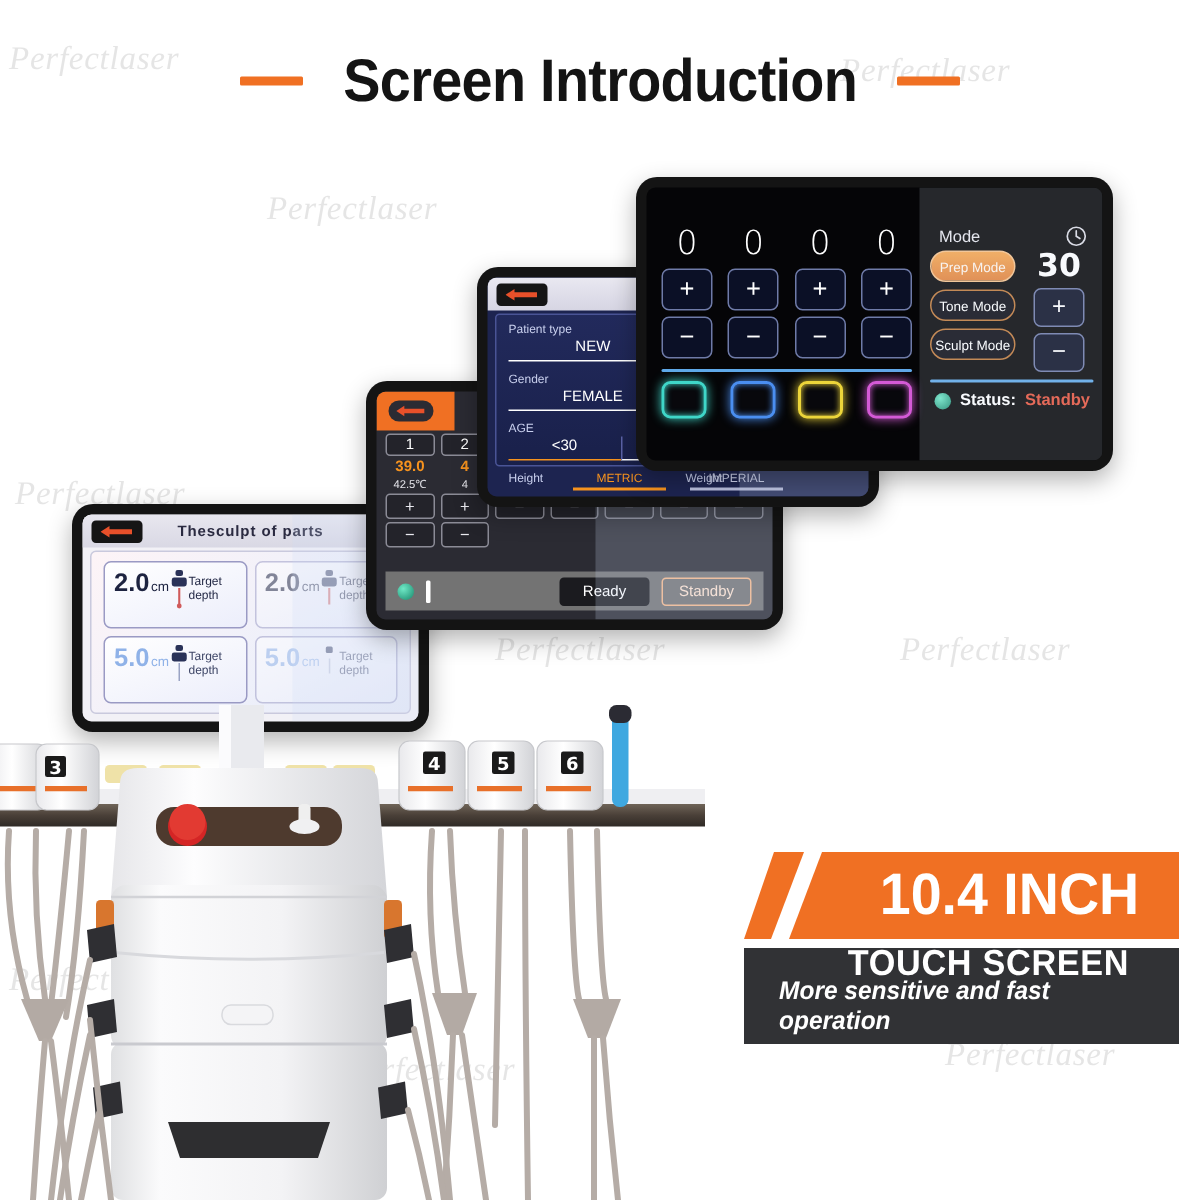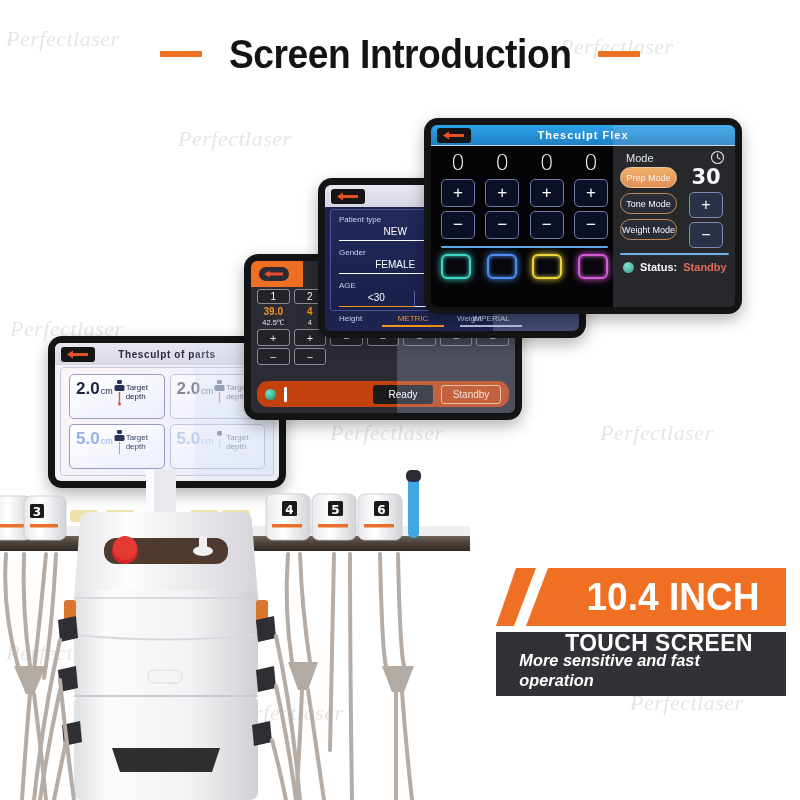--- a/index.html
+++ b/index.html
@@ -114,21 +114,21 @@
   }
   .ch-set { color: #F7931E; font-size: 10px; font-weight: bold; line-height: 1.1; }
   .ch-cur { color: #e4e4ea; font-size: 7.5px; line-height: 1.1; }
   .pm-btn {
     width: 100%; height: 17px; border: 1px solid #8b8b96; border-radius: 3px;
     background: #23232a; display: flex; align-items: center; justify-content: center;
   }
   .pm-btn span { color:#e9e9ef; font-size: 11px; line-height: 0; }
   .temps-bottombar {
     position: absolute; left: 6px; right: 6px; bottom: 6px; height: 26px;
-    background: #c2410c; border-radius: 11px; display: flex; align-items: center;
+    background: #737373; border-radius: 0; display: flex; align-items: center;
     padding: 0 8px; gap: 8px;
   }
   .grn-dot { width: 11px; height: 11px; border-radius: 50%;
     background: radial-gradient(circle at 35% 32%, #6fe8c6, #18876b); flex: 0 0 auto; }
   .white-bar { width: 3px; height: 15px; background: #fff; border-radius: 1px; flex: 0 0 auto; }
   .temps-spacer { flex: 1 1 auto; }
   .rs-btn {
     min-width: 60px; height: 19px; border-radius: 3px; font-size: 10px;
     display: flex; align-items: center; justify-content: center; padding: 0 10px;
   }
@@ -496,28 +496,20 @@
         <div class="unit-opt sel">METRIC</div>
         <div class="unit-opt">IMPERIAL</div>
       </div>
 
       <div class="veil" style="left:168px; top:0; width:100px; height:100%;"></div>
     </div>
   </div>
 
   <div class="screen" id="screen-main">
     <div class="screen-inner">
-      <div class="main-title">
-        <div class="back-btn">
-          <svg class="back-arrow" width="22" height="9" viewBox="0 0 22 9">
-            <path d="M0 4.5 L6 0.6 L6 2.9 L21 2.9 L21 6.1 L6 6.1 L6 8.4 Z" fill="#E8502A"></path>
-          </svg>
-        </div>
-        <div class="titlebar-text">Thesculpt  Flex</div>
-      </div>
 
       <div class="main-body">
 
         <div class="main-left">
           <div class="val-row">
             <div class="val-num">0</div>
             <div class="val-num">0</div>
             <div class="val-num">0</div>
             <div class="val-num">0</div>
           </div>
@@ -573,21 +565,21 @@
 
           <div class="mode-grid">
             <div class="mode-col">
               <div class="mode-btn active">
                   <span>Prep Mode</span>
                 </div>
               <div class="mode-btn">
                   <span>Tone Mode</span>
                 </div>
               <div class="mode-btn">
-                  <span>Weight Mode</span>
+                  <span>Sculpt Mode</span>
                 </div>
             </div>
             <div class="timer-col">
               <div class="timer-val">30</div>
               <div class="timer-btn">
                   <span>+</span>
                 </div>
               <div class="timer-btn">
                   <span>−</span>
                 </div>

